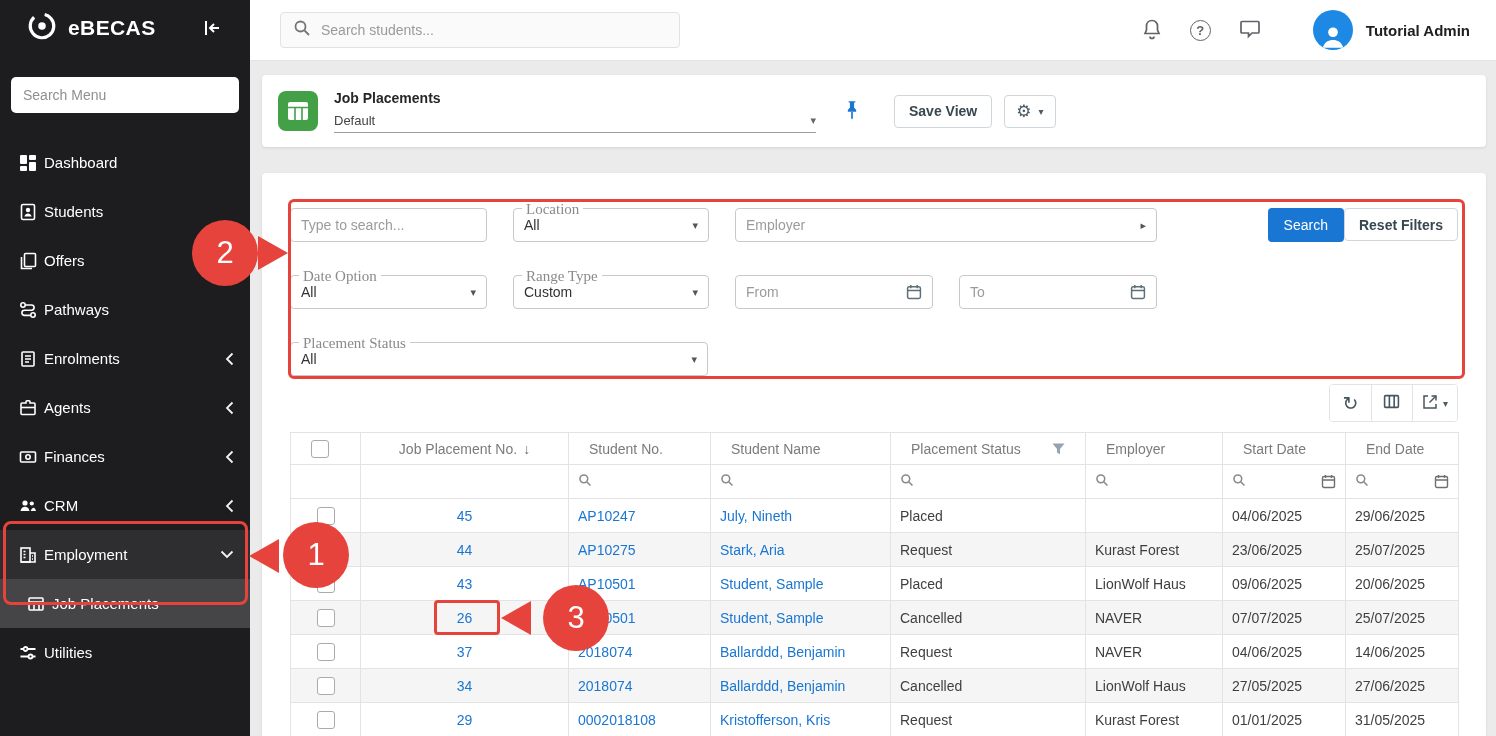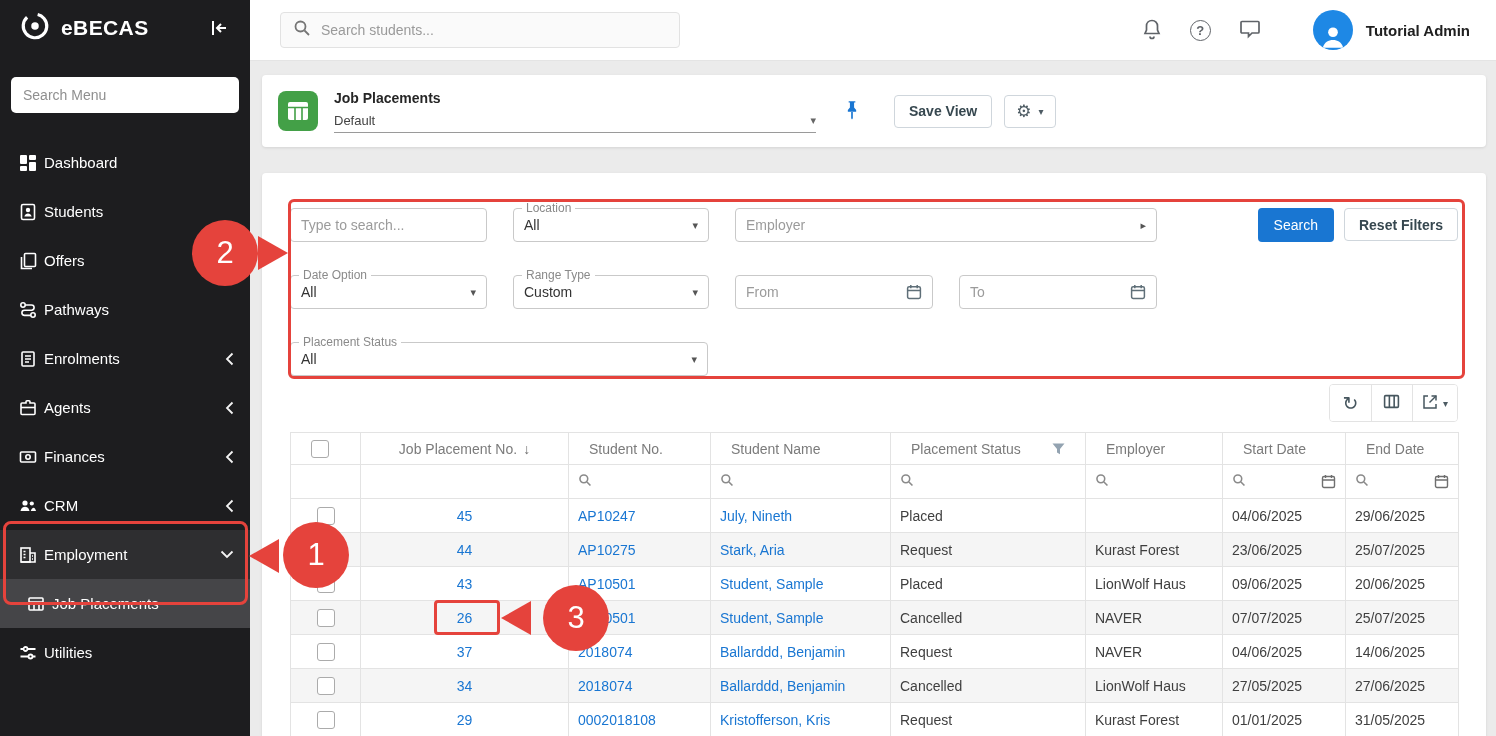--- a/index.html
+++ b/index.html
@@ -3,21 +3,21 @@
 <meta charset="utf-8">
 <style>
   * { margin:0; padding:0; box-sizing:border-box; }
   html,body { width:1496px; height:736px; overflow:hidden;
     font-family:"Liberation Sans","DejaVu Sans",sans-serif; background:#ebebeb; }
   body { position:relative; }
   .app { display:flex; width:100%; height:100%; }
 
   
   .sidebar { width:250px; background:#1d1d1f; color:#fff; flex-shrink:0; display:flex; flex-direction:column; }
-  .logo-row { height:56px; display:flex; align-items:center; padding:0 19px; gap:10px; }
+  .logo-row { height:56px; display:flex; align-items:center; padding:0 26px; gap:10px; }
   .logo-text { font-size:21px; font-weight:700; letter-spacing:.4px; flex:1; }
   .collapse-btn { background:none; border:none; cursor:pointer; display:flex; padding:2px; }
   .menu-search { padding:21px 11px 14px; }
   .menu-search input { width:100%; height:36px; border:none; border-radius:5px; padding:0 12px;
     font-size:14px; background:#fff; color:#333; outline:none; font-family:inherit; }
   .menu-search input::placeholder { color:#8f8f8f; }
   nav { padding-top:11px; }
   .nav-item { height:49px; display:flex; align-items:center; padding:0 16px 0 18px; gap:7px;
     font-size:15px; cursor:pointer; }
   .nav-item .nicon { width:19px; display:flex; justify-content:center; }
@@ -67,25 +67,25 @@
   .big-card { padding:35px 28px 0; height:566px; }
   .f-row { display:flex; gap:26px; margin-bottom:33px; }
   .f-row.last { margin-bottom:8px; }
   .tinput { height:34px; border:1px solid #c9c9c9; border-radius:4px; font-size:14px;
     color:#333; padding:0 10px; font-family:inherit; outline:none; background:#fff; }
   .tinput::placeholder { color:#9b9b9b; }
   .outlined { position:relative; height:34px; border:1px solid #c9c9c9; border-radius:4px;
     display:flex; align-items:center; padding:0 10px; font-size:14px; color:#333;
     cursor:pointer; background:#fff; }
   .flabel { position:absolute; top:-8px; left:8px; background:#fff; padding:0 4px;
-    font-size:12px; color:#8a8a8a; white-space:nowrap; }
+    font-size:15px; color:#8a8a8a; white-space:nowrap;font-family:Liberation Serif, serif; }
   .outlined .caret { margin-left:auto; color:#555; font-size:11px; }
   .outlined .ph { color:#9b9b9b; }
   .w-search{width:197px} .w-loc{width:196px} .w-emp{width:422px} .w-date{width:198px} .w-status{width:418px}
-  .f-actions { margin-left:auto; display:flex; gap:10px; }
+  .f-actions { margin-left:auto; display:flex; }
   .btn-primary { height:34px; padding:0 16px; background:#1976d2; border:none; border-radius:4px;
     color:#fff; font-size:14px; cursor:pointer; font-family:inherit; }
   .date-field { display:flex; align-items:center; }
   .date-field .cal { margin-left:auto; display:flex; }
 
   
   .grid-toolbar { display:flex; justify-content:flex-end; margin-bottom:10px; }
   .tb-group { display:flex; border:1px solid #e3e3e3; border-radius:4px; overflow:hidden; }
   .tb-btn { height:36px; min-width:41px; background:#fff; border:none; cursor:pointer;
     display:flex; align-items:center; justify-content:center; gap:5px; padding:0 9px; }

